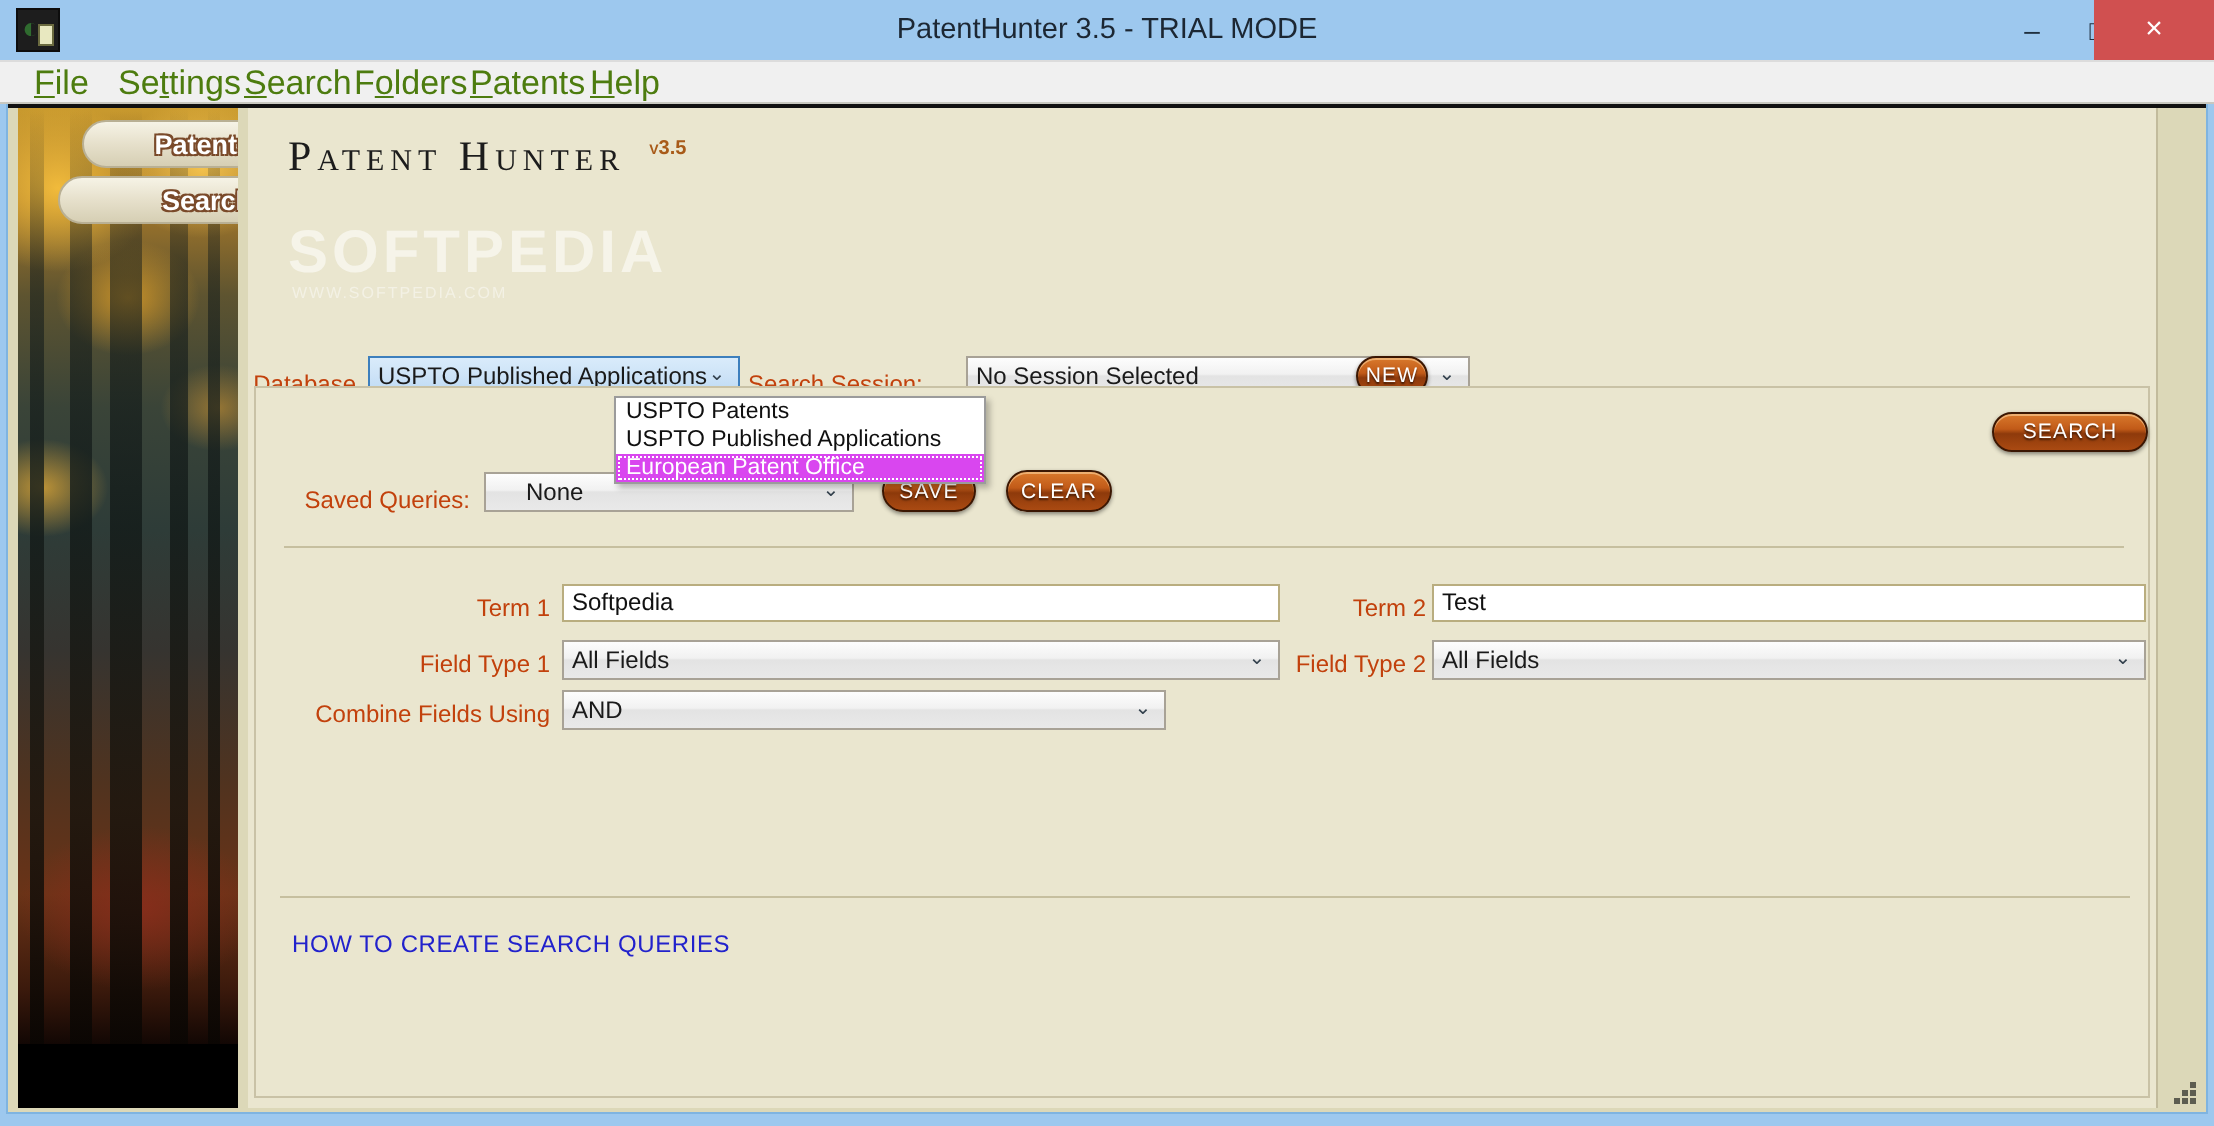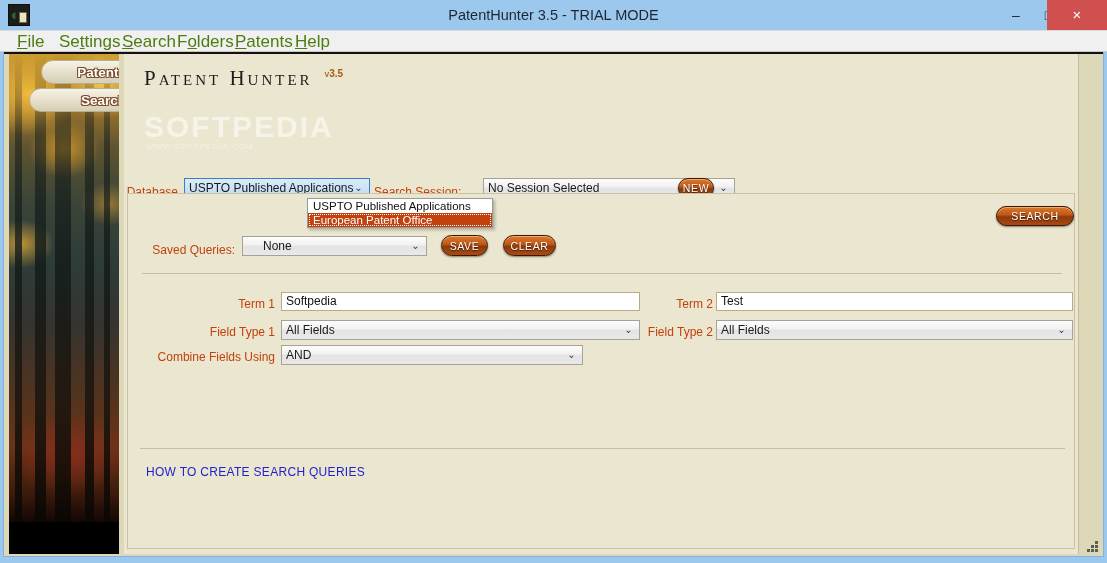--- a/index.html
+++ b/index.html
@@ -298,21 +298,21 @@
     box-shadow: 2px 2px 3px rgba(0,0,0,0.25);
   }
   #db-list .opt {
     height: 14px; line-height: 14px;
     font-size: 11.5px; color: #101010;
     padding-left: 5px;
     cursor: default;
     white-space: nowrap;
   }
   #db-list .opt.sel {
-    background: #c2410c;
+    background: #d946ef;
     color: #ffffff;
     outline: 1px dotted #ffffff;
     outline-offset: -2px;
   }
 
   
   #notice {
     position: absolute; left: 10px; top: 231px;
     font-size: 12px; color: #14202c;
     white-space: nowrap;
@@ -448,20 +448,21 @@
           <span>AND</span>
           <span class="arrow">⌄</span>
         </div>
 
         <div id="divider"></div>
         <div id="howto">HOW TO CREATE SEARCH QUERIES</div>
 
       </div>
 
       <div id="db-list">
+        <div class="opt">USPTO Patents</div>
         <div class="opt">USPTO Published Applications</div>
         <div class="opt sel">European Patent Office</div>
       </div>
 
     </div>
 
     <div id="grip">
       <i style="left:10px; top:2px;  width:3px; height:3px;"></i>
       <i style="left:6px;  top:6px;  width:3px; height:3px;"></i>
       <i style="left:10px; top:6px;  width:3px; height:3px;"></i>

